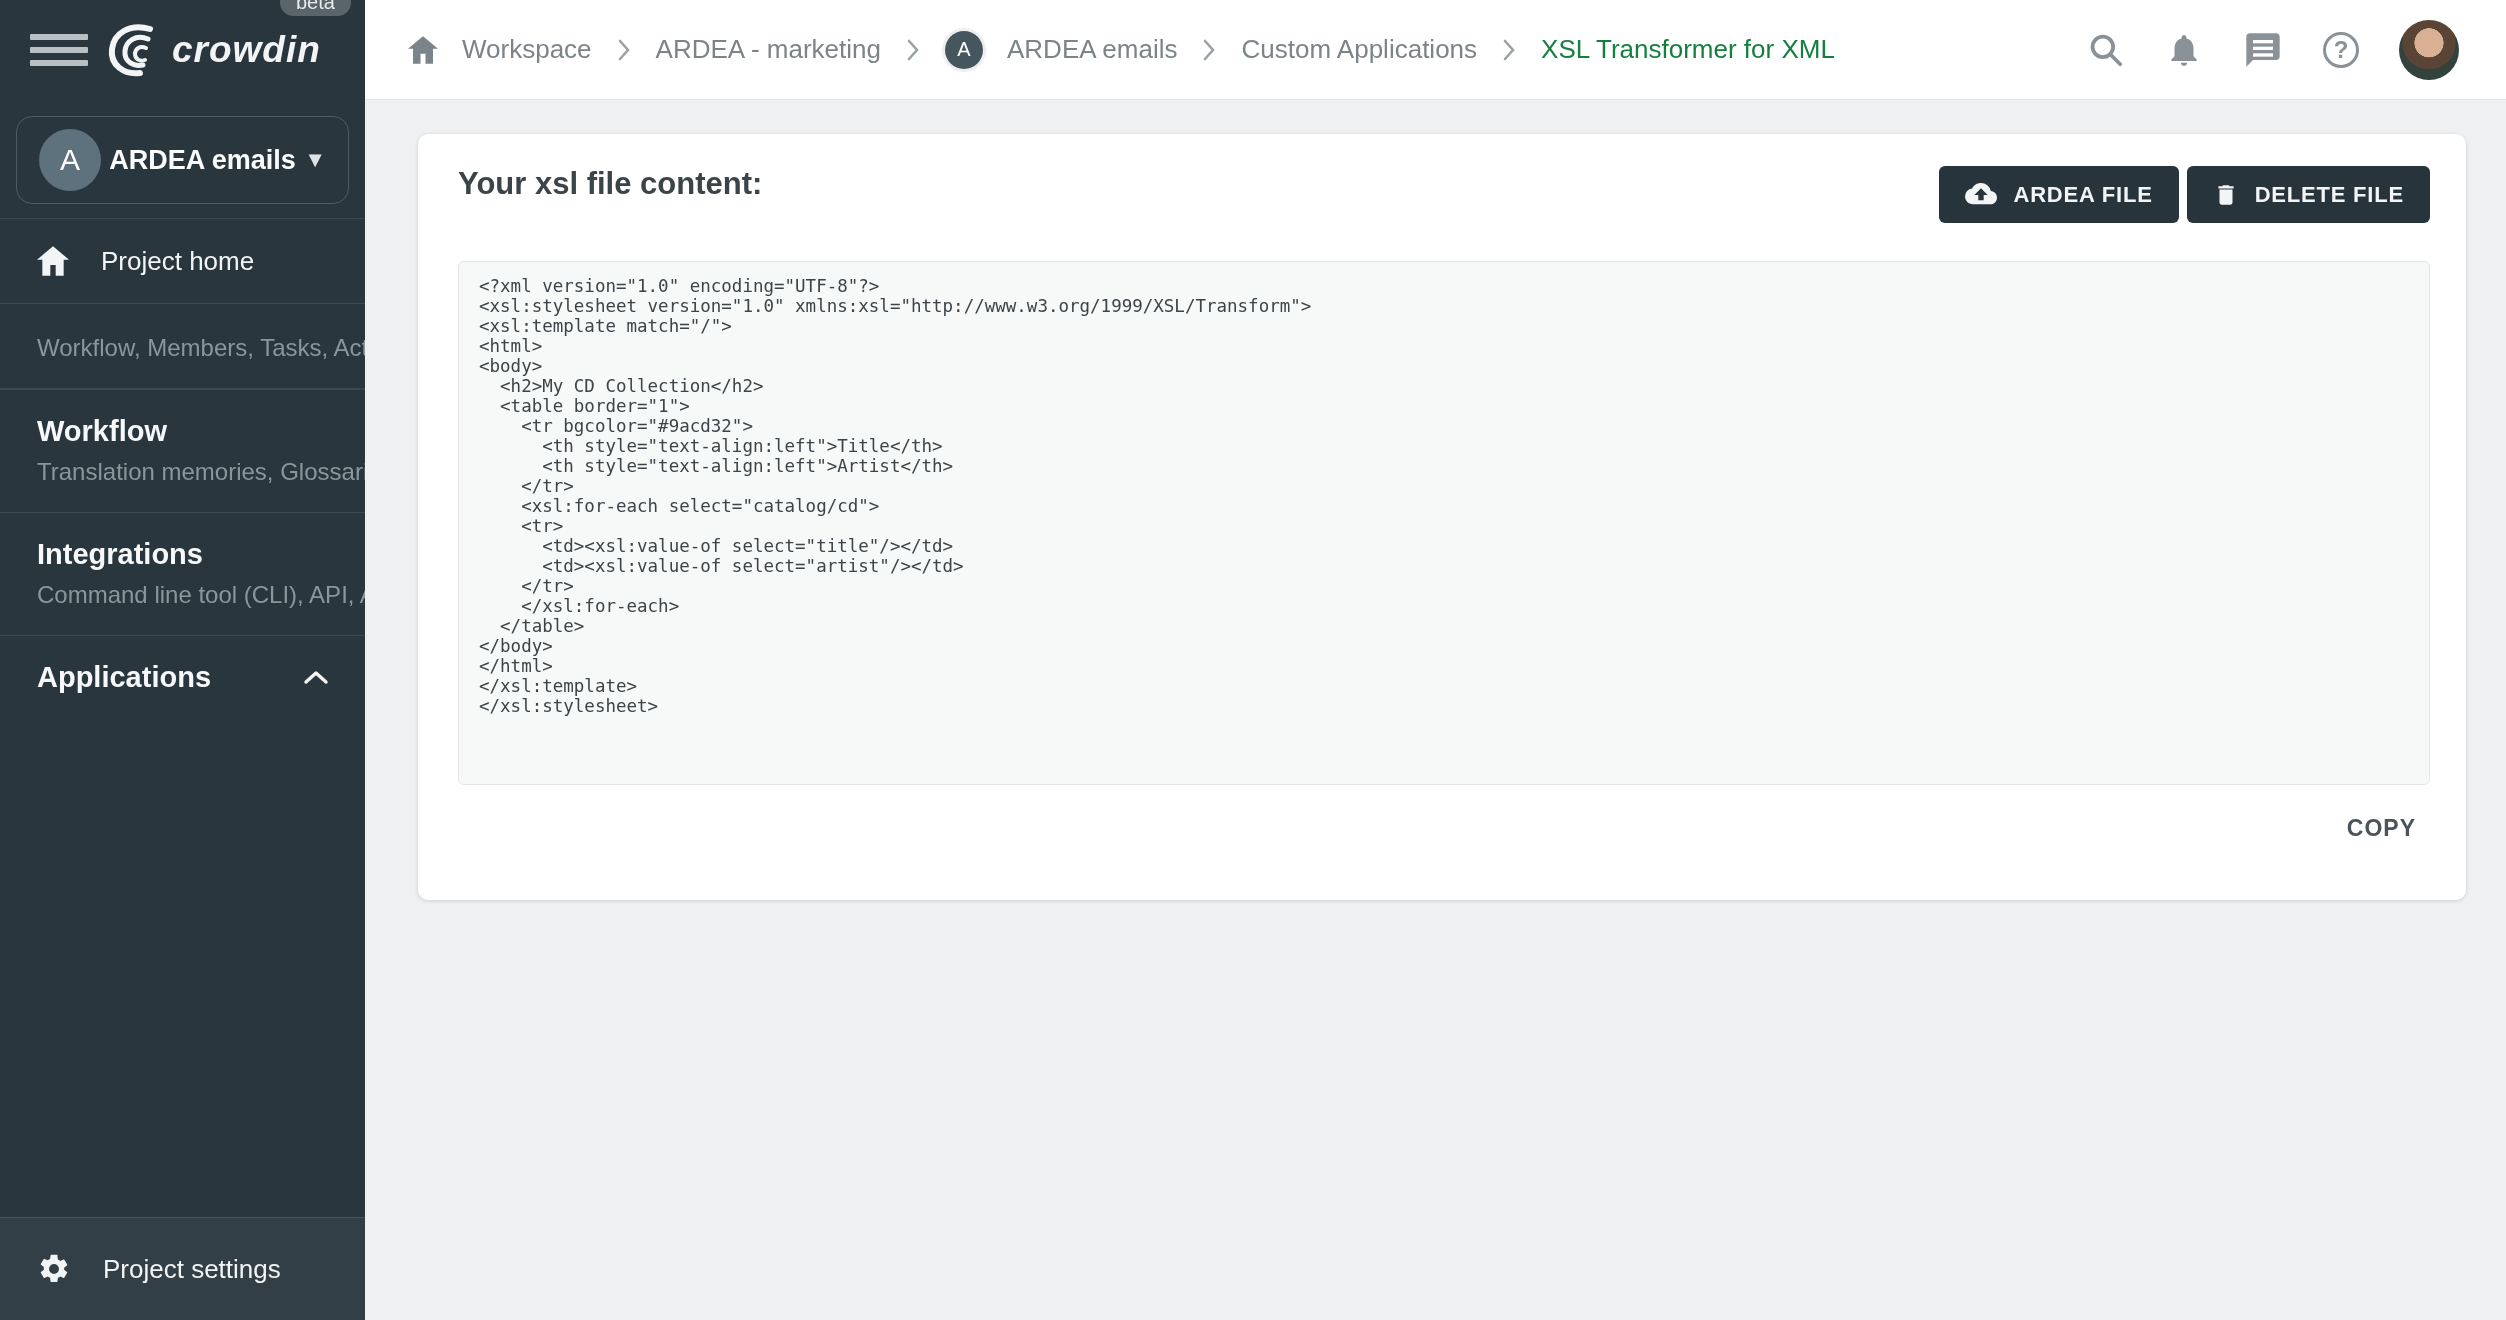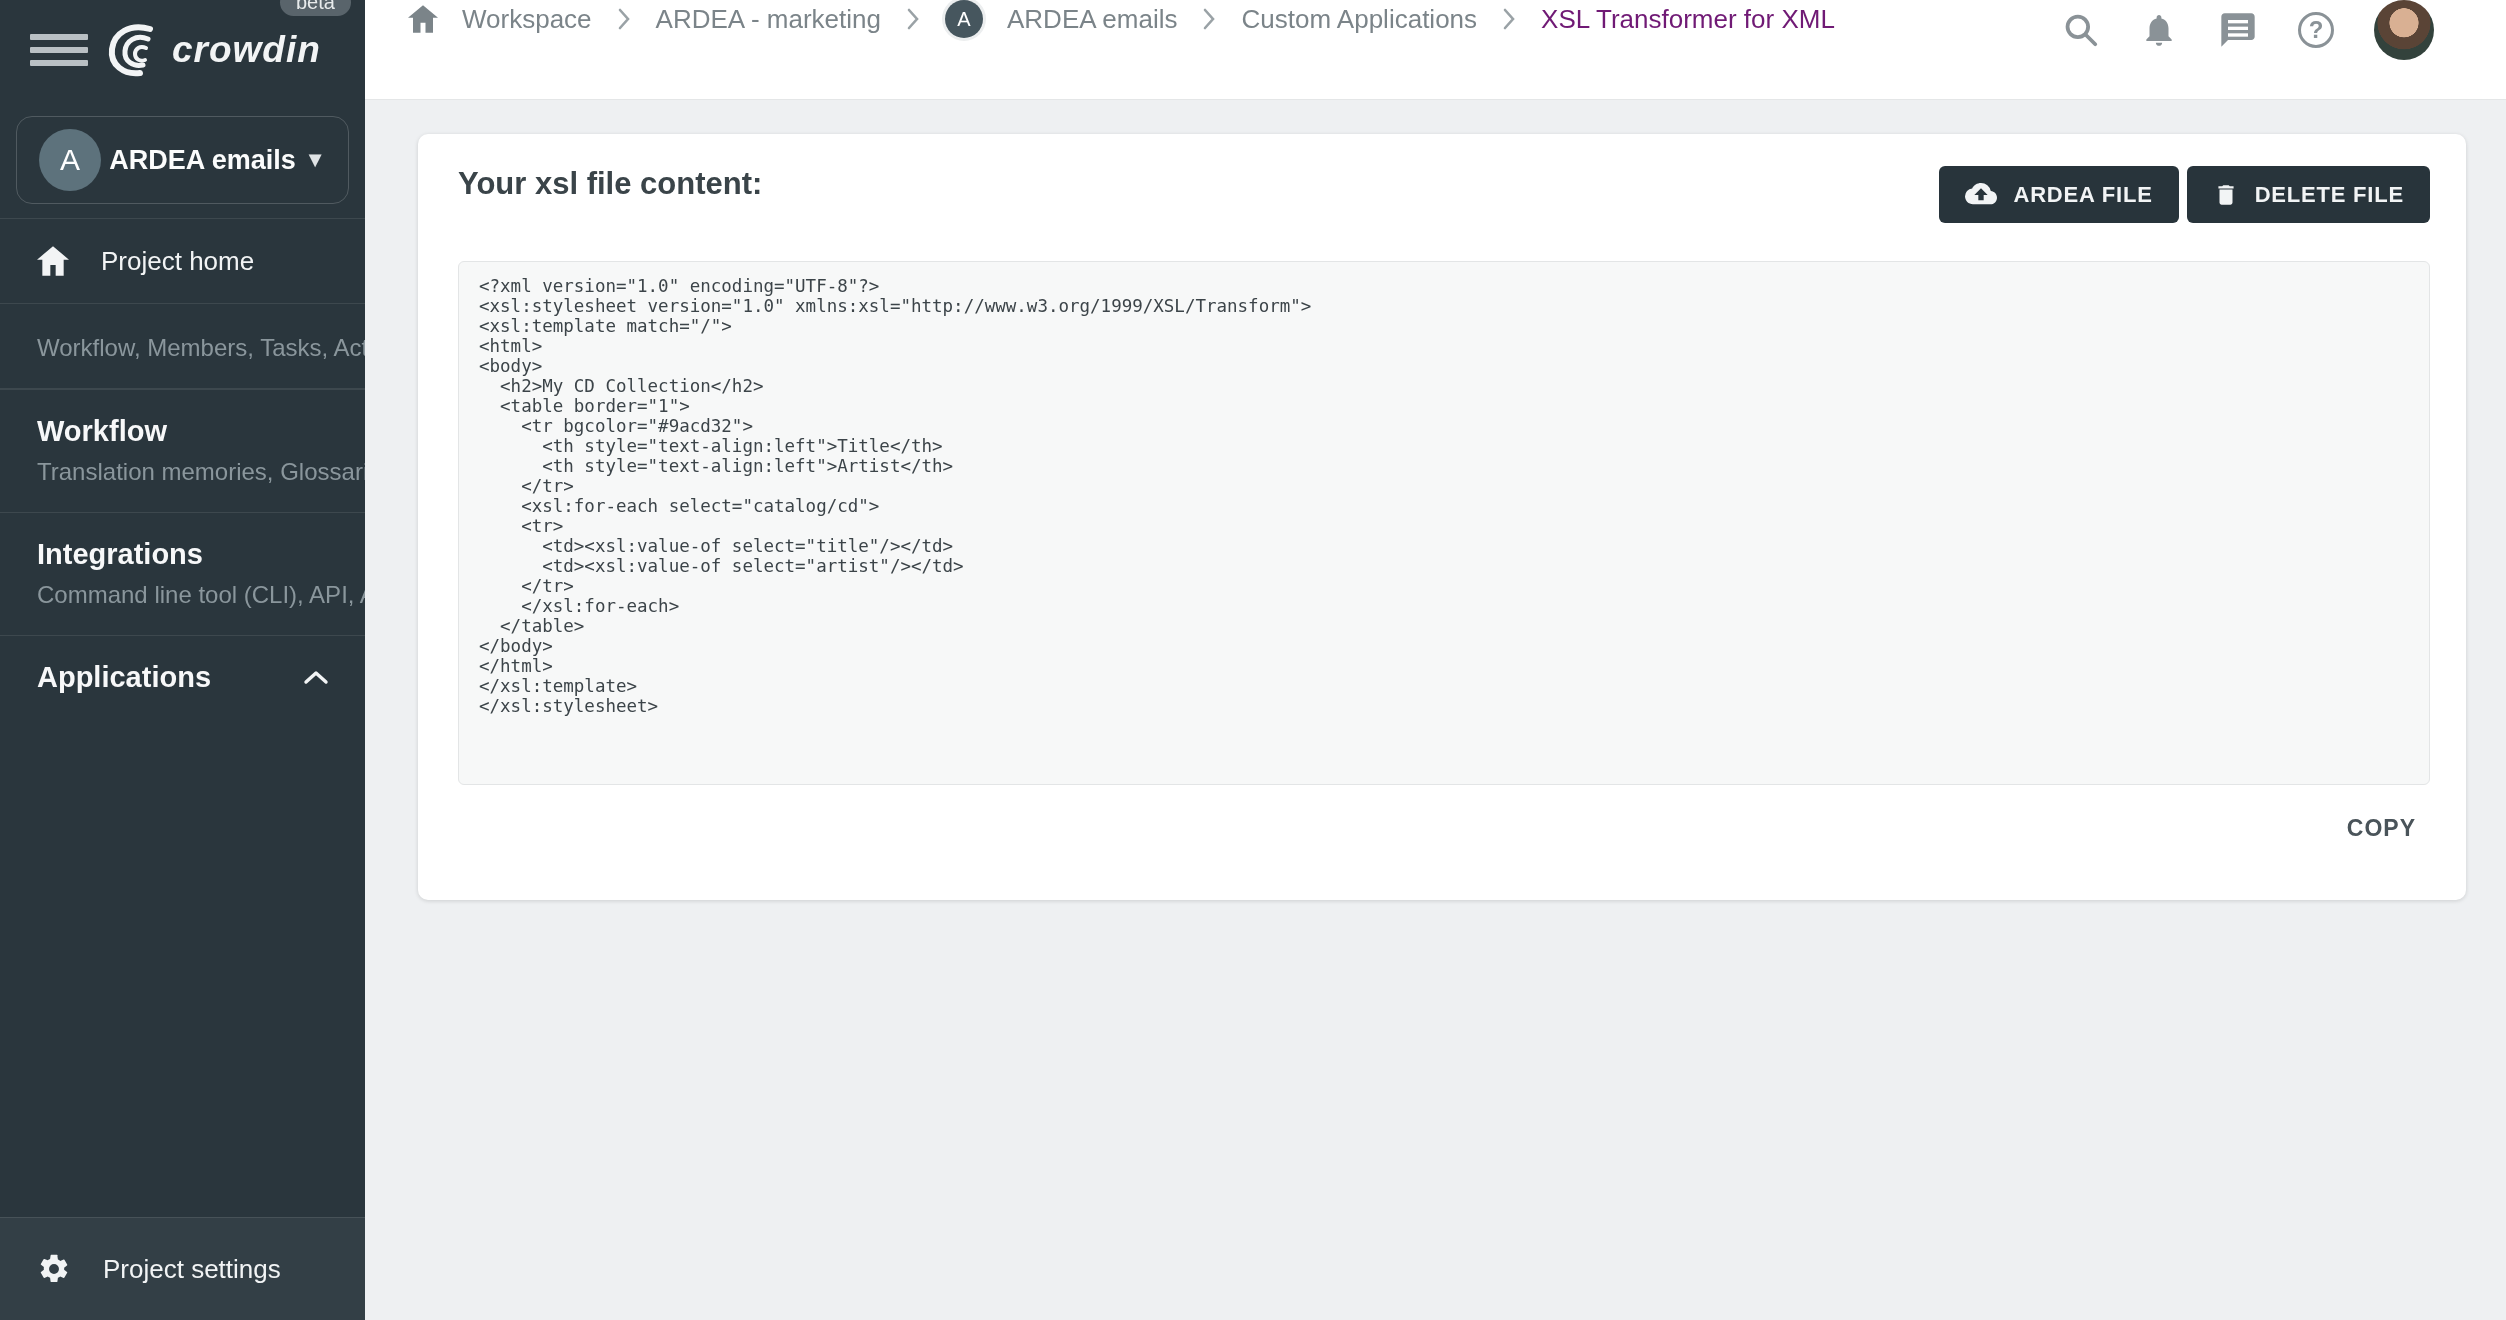--- a/index.html
+++ b/index.html
@@ -34,24 +34,24 @@
   .sec-items { padding-top:14px; }
   .sec-item { font-size:26px; color:#eef0f1; padding-left:57px; height:70px; line-height:70px; cursor:pointer; }
   .sec-item.active { color:#66bb6a; }
   .chev-up { cursor:pointer; }
   .sidebar-footer { margin-top:auto; background:#333f46; border-top:1px solid rgba(255,255,255,0.10); }
   .sidebar-footer .nav-item { height:102px; }
 
   
   .content { flex:1; display:flex; flex-direction:column; height:1320px; }
   .topbar { height:100px; background:#ffffff; border-bottom:1px solid #e4e6e7; display:flex;
-            align-items:flex-start; padding:0 72px 0 43px; }
+            align-items:center; padding:0 47px 0 43px; }
   .breadcrumb { display:flex; align-items:center; gap:24px; flex:1; min-width:0; }
   .crumb { font-size:26px; color:#7b8489; cursor:pointer; white-space:nowrap; }
-  .crumb.current { color:#701a75; font-weight:500; cursor:default; }
+  .crumb.current { color:#15803d; font-weight:500; cursor:default; }
   .crumb-avatar { width:38px; height:38px; border-radius:50%; background:#46565e; color:#fff; font-size:20px;
                   display:flex; align-items:center; justify-content:center; box-shadow:0 0 0 3px #eceeef; }
   .topbar-icons { display:flex; align-items:center; gap:40px; }
   .icon-btn { background:none; border:none; cursor:pointer; display:flex; align-items:center; justify-content:center; }
   .help-circle { width:36px; height:36px; border:3px solid #8a9297; border-radius:50%; color:#8a9297;
                  font-size:24px; font-weight:bold; display:flex; align-items:center; justify-content:center; }
   .user-avatar { width:60px; height:60px; border-radius:50%; cursor:pointer;
                  background:radial-gradient(circle at 50% 38%, #d9b093 0 30%, #5a4436 31% 55%, #33423c 56% 100%); }
 
   

